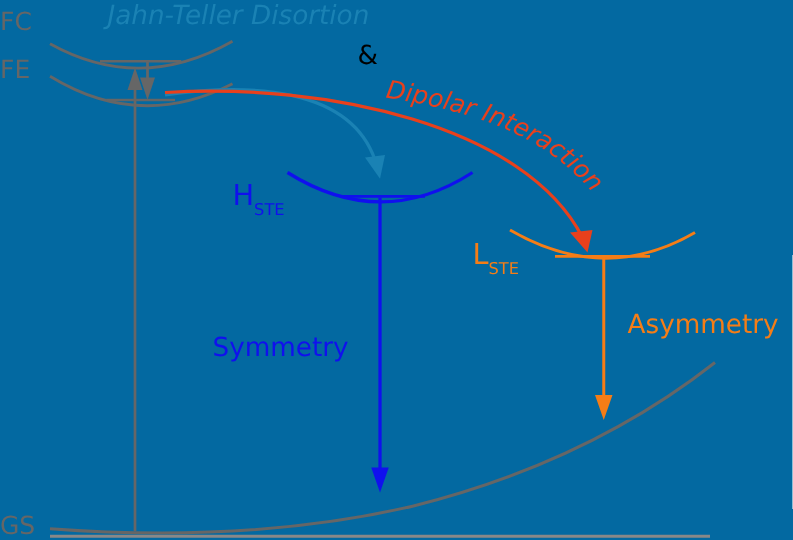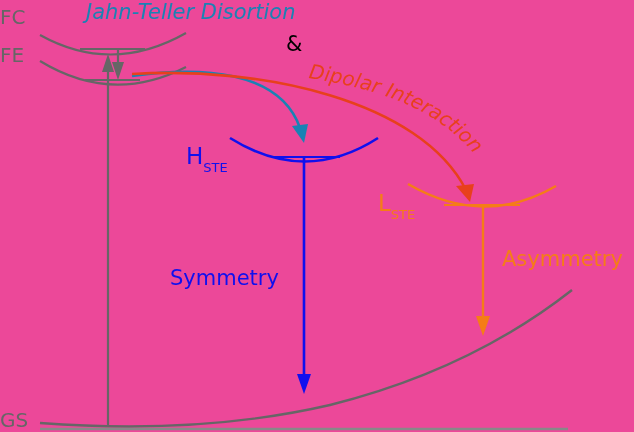--- a/index.html
+++ b/index.html
@@ -1,16 +1,16 @@
 <!DOCTYPE html>
 <html><head>
 <meta charset="utf-8">
 <style>
   html, body { margin: 0; padding: 0; background: #ffffff; }
-  #canvas { position: relative; width: 634px; height: 432px; overflow: hidden; background: #ec4899; }
+  #canvas { position: relative; width: 634px; height: 432px; overflow: hidden; background: #0369a1; }
   svg { position: absolute; left: 0; top: 0; }
   .lbl { font-family: "DejaVu Sans", sans-serif; }
 </style>
 </head>
 <body>
 
 <div id="canvas">
 <svg width="634" height="432" viewBox="0 0 634 432" xmlns="http://www.w3.org/2000/svg">
   <defs>
     <marker id="arrGray" markerWidth="8" markerHeight="10" refX="4" refY="9" orient="auto-start-reverse" markerUnits="userSpaceOnUse">

